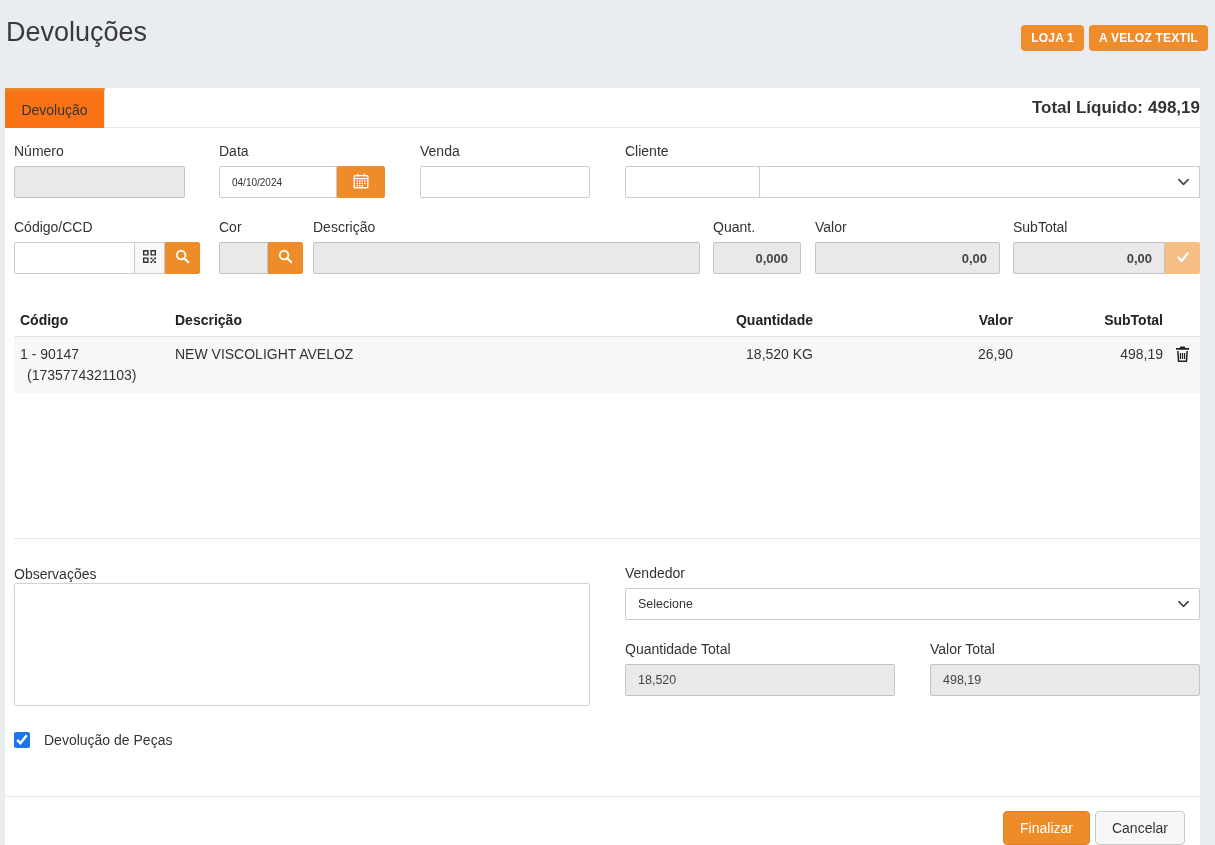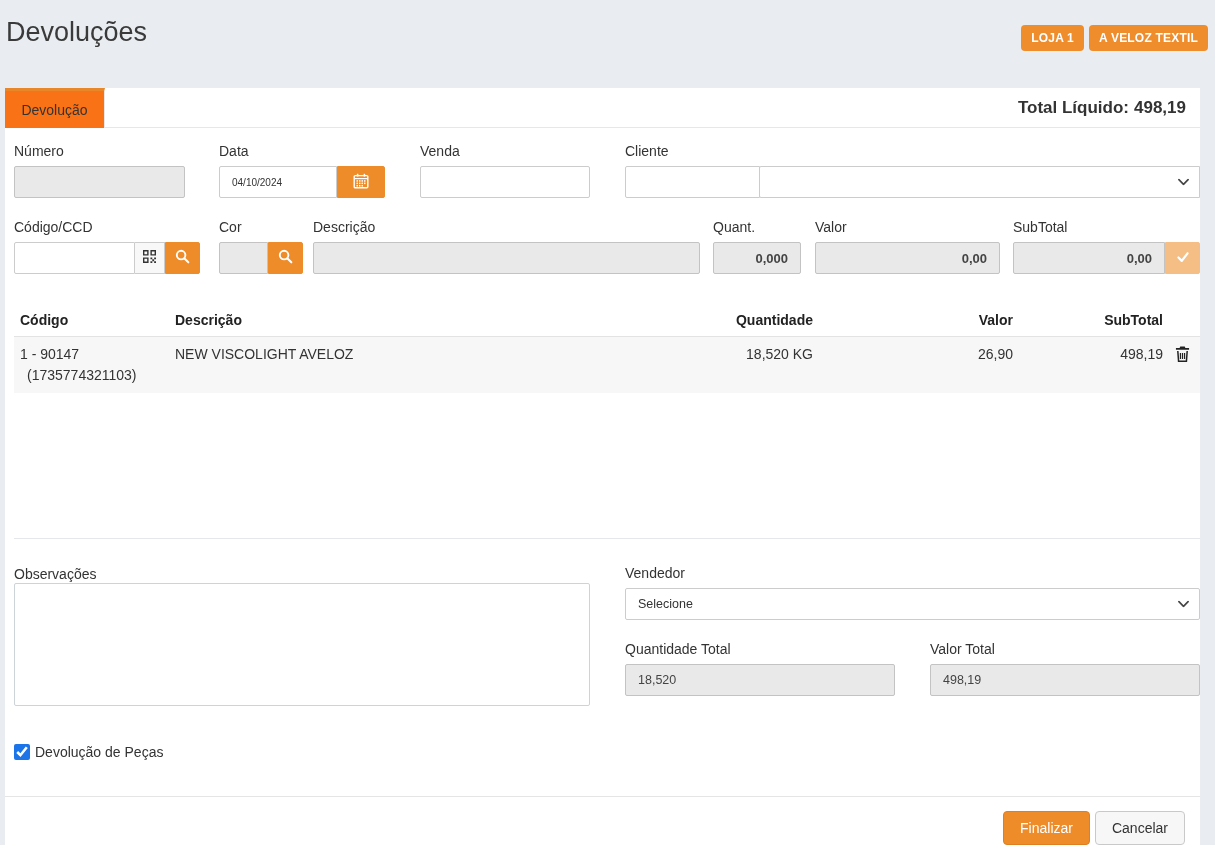--- a/index.html
+++ b/index.html
@@ -34,21 +34,21 @@
   
   .tabbar { height: 40px; display: flex; align-items: stretch; border-bottom: 1px solid #e7e7e7; }
   .tab {
     width: 100px; background: #f97316; border-top: 3px solid #e8862a;
     border-right: 1px solid #e7e7e7; margin-bottom: -1px;
     display: flex; align-items: center; justify-content: center;
     font-size: 14px; color: #333; cursor: pointer;
   }
   .tab-spacer { flex: 1; }
   .tab-total {
-    display: flex; align-items: center; padding-right: 14px;
+    display: flex; align-items: center; 
     font-size: 17px; font-weight: bold; color: #333; gap: 5px;
   }
 
   
   .content { padding: 15px 0 0 9px; flex: 1; }
   .form-row { display: flex; }
   .field { display: flex; flex-direction: column; }
   .field-label { font-size: 14px; color: #333; margin-bottom: 6px; line-height: 17px; }
   .input {
     height: 32px; border: 1px solid #ccc; border-radius: 2px;
@@ -126,21 +126,21 @@
   .bottom { display: flex; margin-top: 26px; }
   .b-left { width: 576px; margin-right: 35px; }
   .b-right { width: 575px; }
   textarea.input { height: 123px; resize: none; padding: 8px 12px; border-color: #ccd4d9; }
   .totals-row { display: flex; margin-top: 21px; }
   .f-qtotal { width: 270px; margin-right: 35px; }
   .f-vtotal { width: 270px; }
   .f-qtotal .input, .f-vtotal .input { font-size: 12.5px; }
 
   
-  .check-row { display: flex; align-items: flex-end; gap: 5px; margin-top: 34px; }
+  .check-row { display: flex; align-items: flex-end; gap: 14px; margin-top: 22px; }
   .check-row input[type=checkbox] {
     width: 16px; height: 16px; accent-color: #1b74e8; cursor: pointer;
   }
   .check-row label { font-size: 14px; color: #333; cursor: pointer; }
 
   
   .footer {
     border-top: 1px solid #e5e5e5; margin-top: 23px;
     padding: 14px 15px 0 0; display: flex; justify-content: flex-end; gap: 5px;
   }

